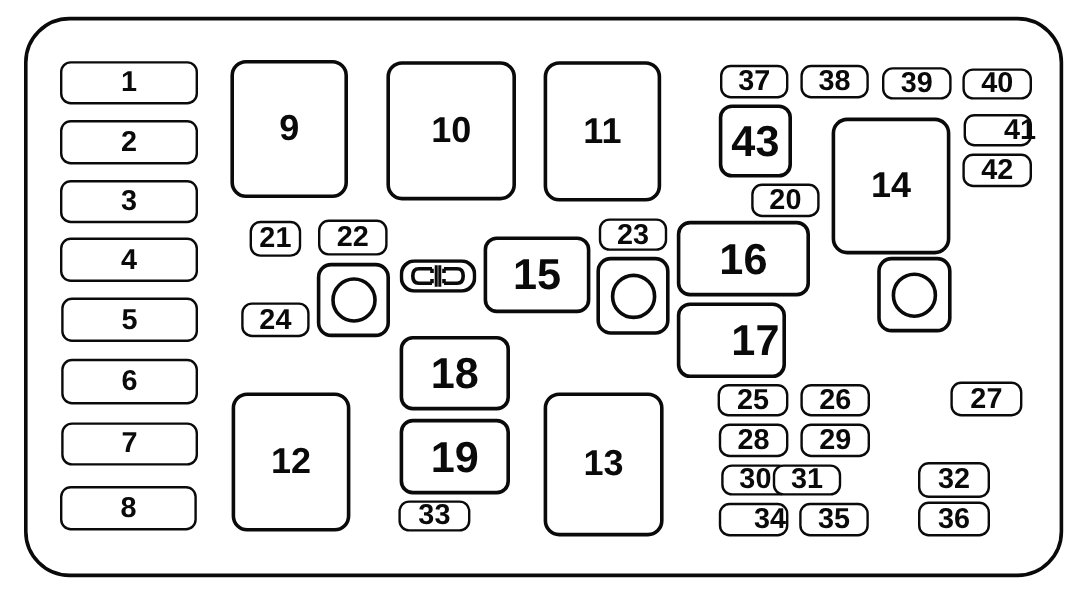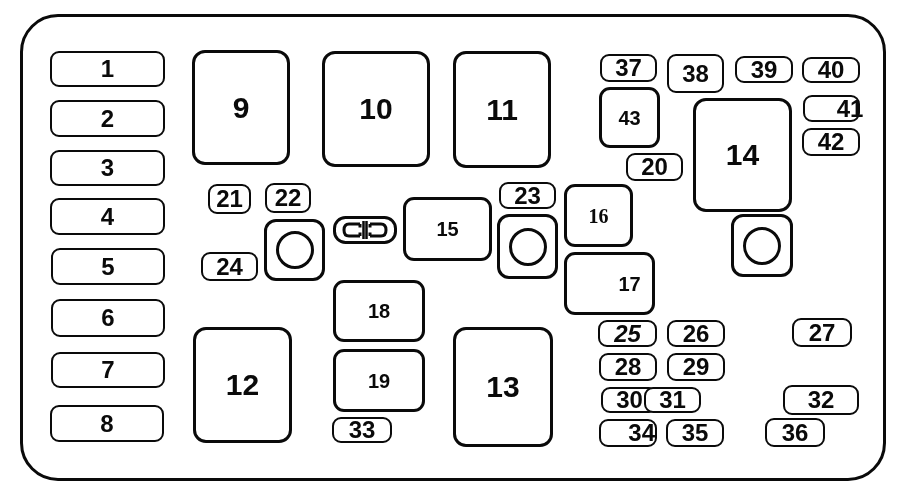--- a/index.html
+++ b/index.html
@@ -33,21 +33,21 @@
     line-height: 1;
   }
   .fuse {
     border: 2.5px solid #0a0a0a;
     border-radius: 9px;
     font-size: 24px;
   }
   .mid {
     border: 3px solid #0a0a0a;
     border-radius: 11px;
-    font-size: 20px;
+    font-size: 36px;
   }
   .box {
     border: 3px solid #0a0a0a;
     border-radius: 13px;
     font-size: 30px;
   }
   .circle-box {
     border: 3px solid #0a0a0a;
     border-radius: 12px;
   }
@@ -108,90 +108,90 @@
     </div>
     <div class="el box" style="left: 453px; top: 327px; width: 100px; height: 120px;">
       <span>13</span>
     </div>
     <div class="el box" style="left: 693px; top: 98px; width: 99px; height: 114px;">
       <span>14</span>
     </div>
     <div class="el mid" style="left: 403px; top: 184px; width: 89px; height: 64px; margin-top: 13px;">
       <span>15</span>
     </div>
-    <div class="el mid" style="left: 564px; top: 184px; width: 69px; height: 63px; font-family: Liberation Serif, serif;">
+    <div class="el mid" style="left: 564px; top: 184px; width: 111px; height: 63px;">
       <span>16</span>
     </div>
     <div class="el mid" style="left: 564px; top: 252px; width: 91px; height: 63px; padding-left: 40px;">
       <span>17</span>
     </div>
     <div class="el mid" style="left: 333px; top: 280px; width: 92px; height: 62px; text-align: center;">
       <span>18</span>
     </div>
     <div class="el mid" style="left: 333px; top: 349px; width: 92px; height: 63px;">
       <span>19</span>
     </div>
     <div class="el mid" style="left: 599px; top: 87px; width: 61px; height: 61px;">
       <span>43</span>
     </div>
     <div class="el fuse" style="left: 626px; top: 153px; width: 57px; height: 28px;">
       <span>20</span>
     </div>
     <div class="el fuse" style="left: 208px; top: 184px; width: 43px; height: 30px;">
       <span>21</span>
     </div>
-    <div class="el fuse" style="left: 265px; top: 183px; width: 46px; height: 30px; justify-content: center;">
+    <div class="el fuse" style="left: 265px; top: 183px; width: 58px; height: 30px; justify-content: center;">
       <span>22</span>
     </div>
     <div class="el fuse" style="left: 499px; top: 182px; width: 57px; height: 27px;">
       <span>23</span>
     </div>
     <div class="el fuse" style="left: 201px; top: 252px; width: 57px; height: 29px;">
       <span>24</span>
     </div>
-    <div class="el fuse" style="left: 598px; top: 320px; width: 59px; height: 27px; font-style: italic;">
+    <div class="el fuse" style="left: 598px; top: 320px; width: 59px; height: 27px;">
       <span>25</span>
     </div>
     <div class="el fuse" style="left: 667px; top: 320px; width: 58px; height: 27px;">
       <span>26</span>
     </div>
     <div class="el fuse" style="left: 792px; top: 318px; width: 60px; height: 29px;">
       <span>27</span>
     </div>
     <div class="el fuse" style="left: 599px; top: 353px; width: 58px; height: 28px;">
       <span>28</span>
     </div>
     <div class="el fuse" style="left: 667px; top: 353px; width: 58px; height: 28px;">
       <span>29</span>
     </div>
     <div class="el fuse" style="left: 601px; top: 387px; width: 57px; height: 26px;">
       <span>30</span>
     </div>
     <div class="el fuse" style="left: 644px; top: 387px; width: 57px; height: 26px;">
       <span>31</span>
     </div>
-    <div class="el fuse" style="left: 765px; top: 385px; width: 76px; height: 30px; margin-left: 18px;">
+    <div class="el fuse" style="left: 765px; top: 385px; width: 60px; height: 30px;">
       <span>32</span>
     </div>
     <div class="el fuse" style="left: 332px; top: 417px; width: 60px; height: 26px;">
       <span>33</span>
     </div>
     <div class="el fuse" style="left: 599px; top: 419px; width: 58px; height: 28px; justify-content: flex-end;">
       <span>34</span>
     </div>
     <div class="el fuse" style="left: 666px; top: 419px; width: 58px; height: 28px; text-align: right;">
       <span>35</span>
     </div>
     <div class="el fuse" style="left: 765px; top: 418px; width: 60px; height: 29px;">
       <span>36</span>
     </div>
     <div class="el fuse" style="left: 600px; top: 54px; width: 57px; height: 28px;">
       <span>37</span>
     </div>
-    <div class="el fuse" style="left: 667px; top: 54px; width: 57px; height: 39px;">
+    <div class="el fuse" style="left: 667px; top: 54px; width: 57px; height: 28px;">
       <span>38</span>
     </div>
     <div class="el fuse" style="left: 735px; top: 56px; width: 58px; height: 27px;">
       <span>39</span>
     </div>
     <div class="el fuse" style="left: 802px; top: 57px; width: 58px; height: 26px;">
       <span>40</span>
     </div>
     <div class="el fuse" style="left: 803px; top: 95px; width: 57px; height: 27px; padding-left: 37px;">
       <span>41</span>

